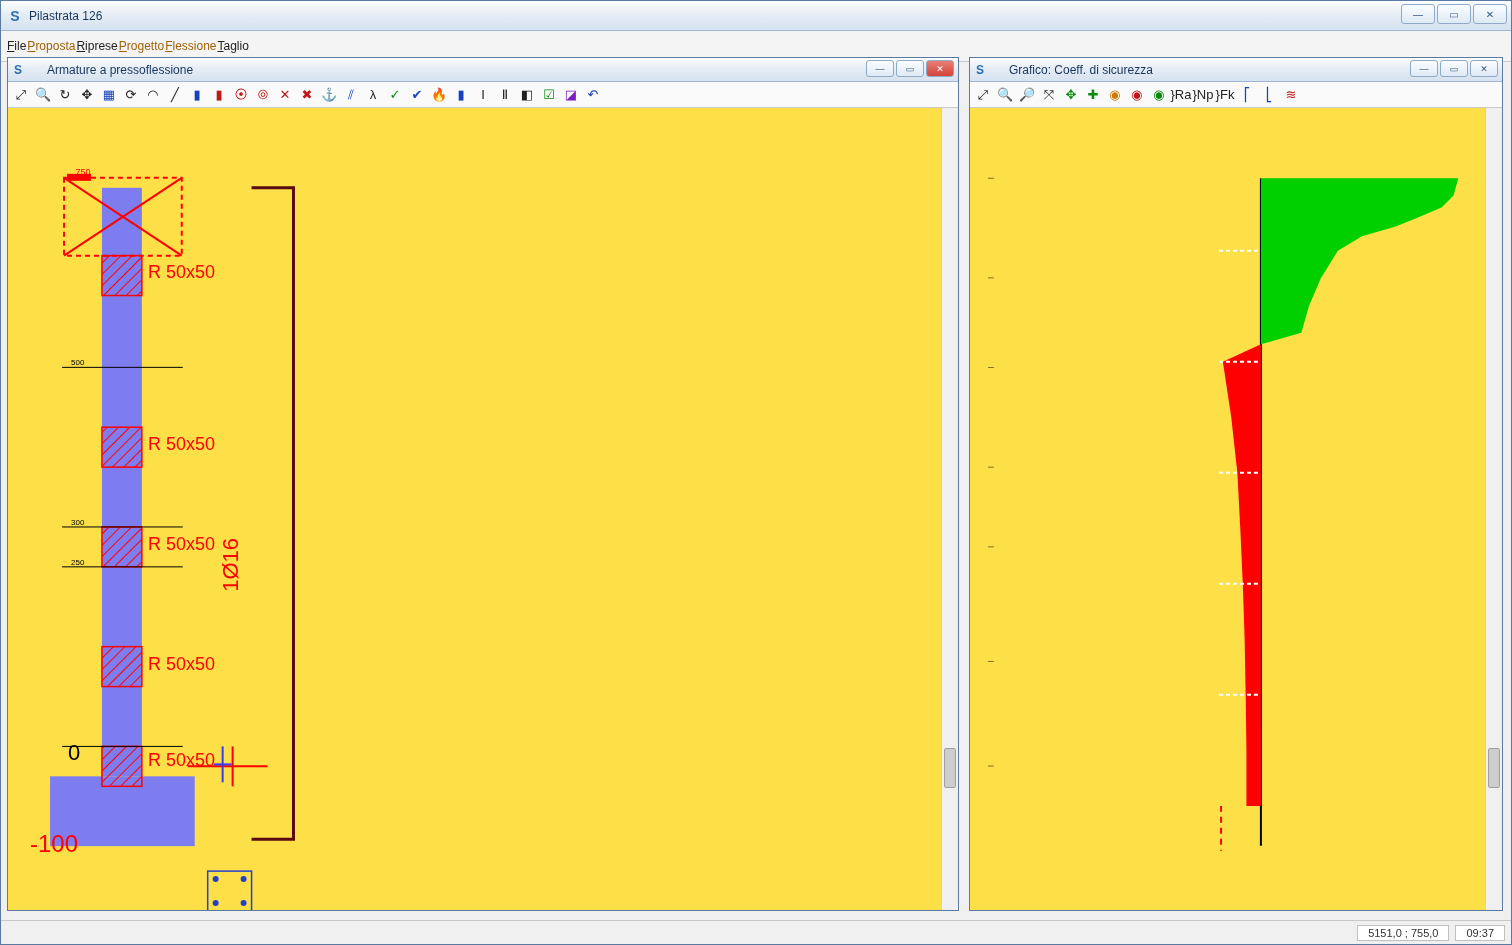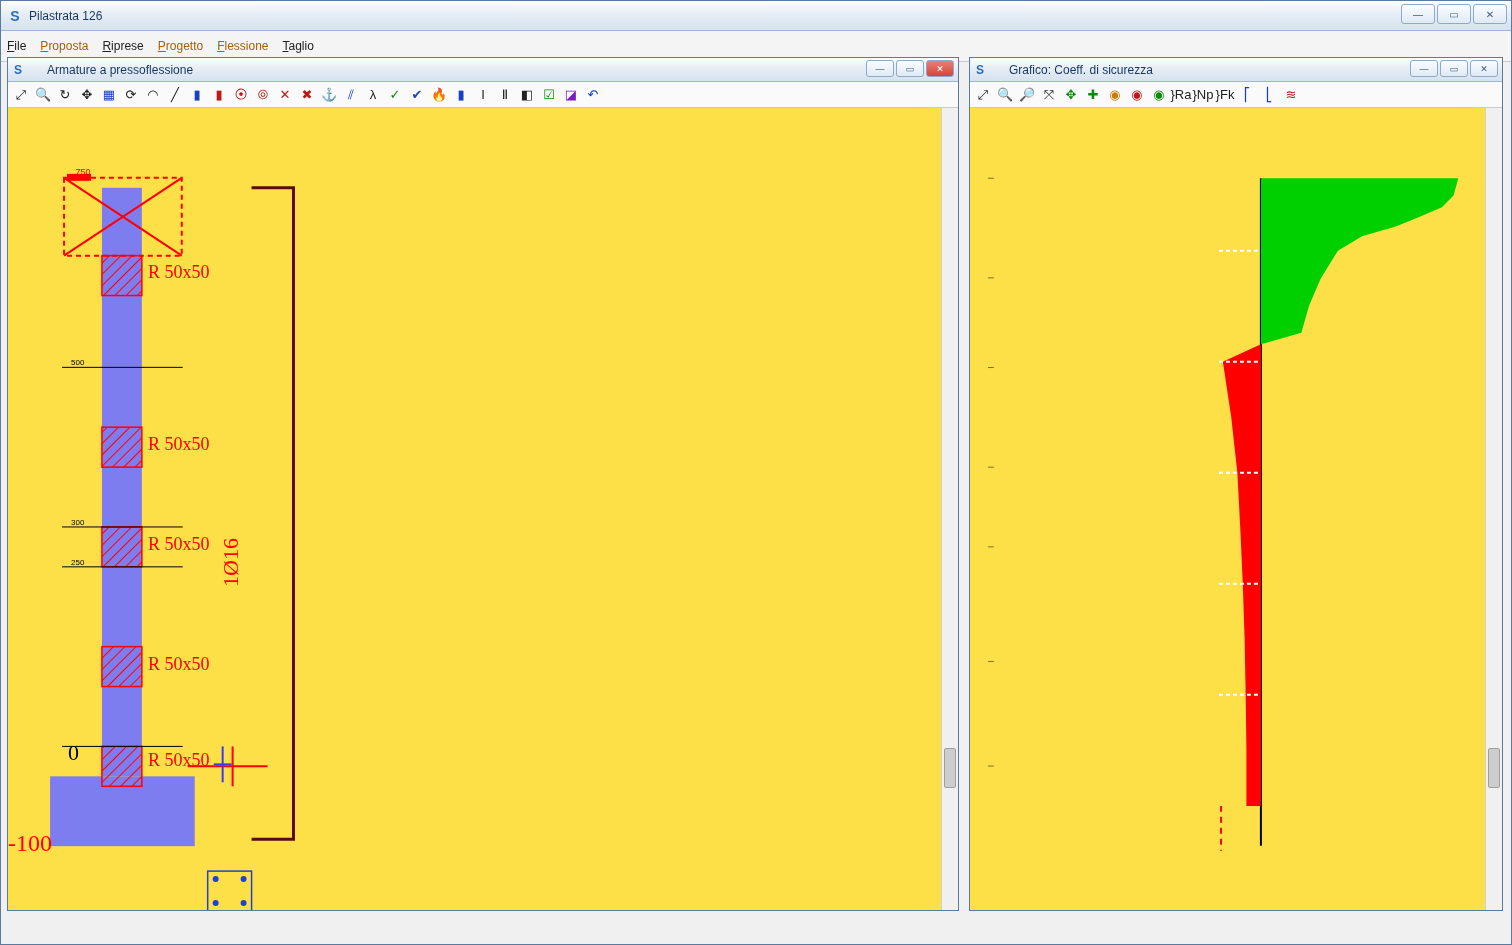--- a/index.html
+++ b/index.html
@@ -4,21 +4,21 @@
 <style>
   * { box-sizing: border-box; margin:0; padding:0; }
   html,body { width:1512px; height:945px; font-family:"Segoe UI",Tahoma,sans-serif; font-size:12px; overflow:hidden; background:#fff;}
   
   .app-window { position:absolute; left:0; top:0; width:1512px; height:945px; border:1px solid #5a7aa0; background:#f0f0f0;}
   .titlebar { height:30px; background:linear-gradient(#fdfefe,#e6edf5 45%,#d6e2f0); border-bottom:1px solid #9db6d4; display:flex; align-items:center; padding:0 6px; position:relative;}
   .titlebar .s-icon { width:16px; height:16px; display:inline-flex; align-items:center; justify-content:center; color:#2a6fb5; font-weight:bold; font-size:14px; margin-right:6px;}
   .titlebar .title { color:#17365d; font-size:12px;text-align:right;}
   .win-btns { position:absolute; right:4px; top:3px; display:flex; gap:2px;}
   .win-btn { width:34px; height:20px; border:1px solid #8fa9c9; border-radius:3px; background:linear-gradient(#fafdff,#dfeaf5); font-size:10px; display:flex; align-items:center; justify-content:center; color:#3a5a80; cursor:pointer;}
-  .menubar { height:22px; background:#f4f4f4; border-bottom:1px solid #c9c9c9; display:flex; align-items:center; padding:15px 6px; gap:14px;}
+  .menubar { height:22px; background:#f4f4f4; border-bottom:1px solid #c9c9c9; display:flex; align-items:center; padding:15px 6px; gap:1px;}
   .menubar span { color:#222; cursor:pointer;}
   .menubar span.disabled { color:#a16207;}
   .menubar span u { text-decoration:underline;}
   .client { position:absolute; left:6px; right:6px; top:56px; bottom:30px;}
   
   .child { position:absolute; border:1px solid #5a7aa0; background:#fff; display:flex; flex-direction:column;}
   .child .ctitle { height:24px; background:linear-gradient(#fdfefe,#e6edf5 45%,#d6e2f0); border-bottom:1px solid #9db6d4; display:flex; align-items:center; padding:0 6px; position:relative;}
   .child .ctitle .s-icon { width:14px; height:14px; color:#2a6fb5; font-weight:bold; margin-right:6px;}
   .child .ctitle .t { color:#17365d;margin-left:13px;}
   .child .cwin { position:absolute; right:4px; top:2px; display:flex; gap:2px;}
@@ -28,21 +28,21 @@
   .tb { width:18px; height:18px; display:flex; align-items:center; justify-content:center; font-size:13px; cursor:pointer; position:relative;}
   .tb.red{color:#c01818;} .tb.blue{color:#1641c0;} .tb.green{color:#0a8a0a;} .tb.orange{color:#d07a00;} .tb.purple{color:#7a1cc0;} .tb.black{color:#222;}
   .canvas { flex:1; position:relative; background:#fde047; overflow:hidden;}
   
   .statusbar { position:absolute; left:0; right:0; bottom:0; height:24px; background:#f0f0f0; border-top:1px solid #c9c9c9; display:flex; align-items:center; justify-content:flex-end; padding:0 6px; gap:6px;}
   .statusbar .cell { border:1px solid #c0c0c0; background:#fff; padding:1px 10px; font-size:11px; color:#333;}
   
   .vscroll { position:absolute; right:0; width:17px; background:#f0f0f0; border-left:1px solid #d0d0d0;}
   .vscroll .thumb { position:absolute; left:2px; right:2px; background:#cdcdcd; border:1px solid #a0a0a0; border-radius:2px;}
   
-  .lbl { position:absolute; color:#ff0000; font-family:Liberation Serif, serif; font-size:18px;}
+  .lbl { position:absolute; color:#ff0000; font-family:Liberation Sans, sans-serif; font-size:18px;}
 </style>
 </head>
 <body>
 
 <div class="app-window">
 
   <div class="titlebar">
     <span class="s-icon">S</span>
     <span class="title">Pilastrata 126</span>
     <div class="win-btns">
@@ -163,21 +163,21 @@
           <circle cx="236" cy="797" r="3" fill="#2040d0"></circle>
         </svg>
         
         <div class="lbl" style="left:140px; top:154px;">R 50x50</div>
         <div class="lbl" style="left:140px; top:326px;">R 50x50</div>
         <div class="lbl" style="left:140px; top:426px;">R 50x50</div>
         <div class="lbl" style="left:140px; top:546px;">R 50x50</div>
         <div class="lbl" style="left:140px; top:642px;">R 50x50</div>
         <div class="lbl" style="left:210px; top:430px; writing-mode:vertical-rl; transform:rotate(180deg); font-size:22px;">1Ø16</div>
         <div class="lbl" style="left:60px; top:632px; color:#000; font-size:22px;">0</div>
-        <div class="lbl" style="left:0; top:722px; font-size:24px;text-align:right;">-100</div>
+        <div class="lbl" style="left:22px; top:722px; font-size:24px;text-align:right;">-100</div>
         
         <div class="vscroll" style="top:0; bottom:0; right:0;">
           <div class="thumb" style="top:640px; height:40px;"></div>
         </div>
       </div>
     </div>
 
     <div class="child" style="left:962px; top:0; width:534px; height:854px;">
       <div class="ctitle">
         <span class="s-icon">S</span>
@@ -233,13 +233,17 @@
           <line x1="252" y1="700" x2="252" y2="745" stroke="#ff0000" stroke-width="2" stroke-dasharray="6 5"></line>
         </svg>
         <div class="vscroll" style="top:0; bottom:0; right:0;">
           <div class="thumb" style="top:640px; height:40px;"></div>
         </div>
       </div>
     </div>
 
   </div>
 
+  <div class="statusbar">
+    <div class="cell">5151,0 ; 755,0</div>
+    <div class="cell">09:37</div>
+  </div>
 </div>
 
 </body></html>

